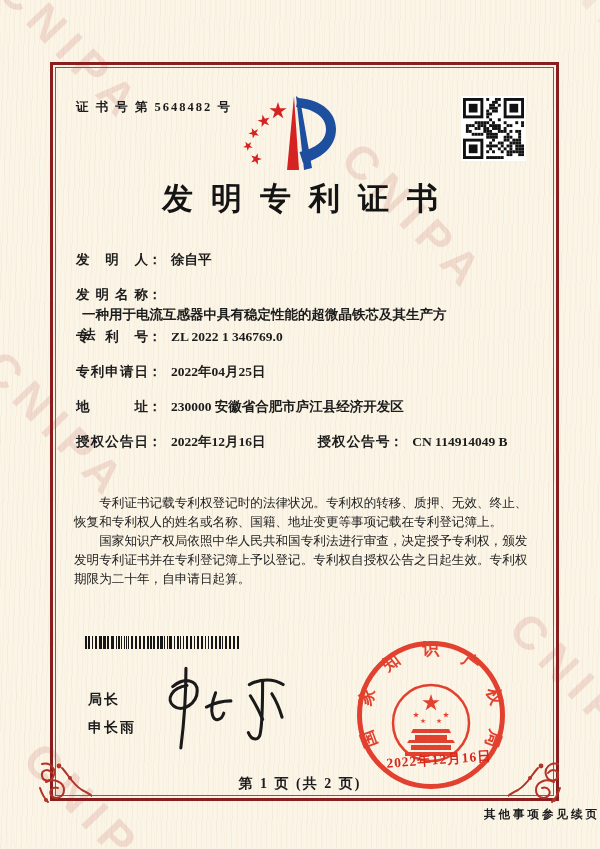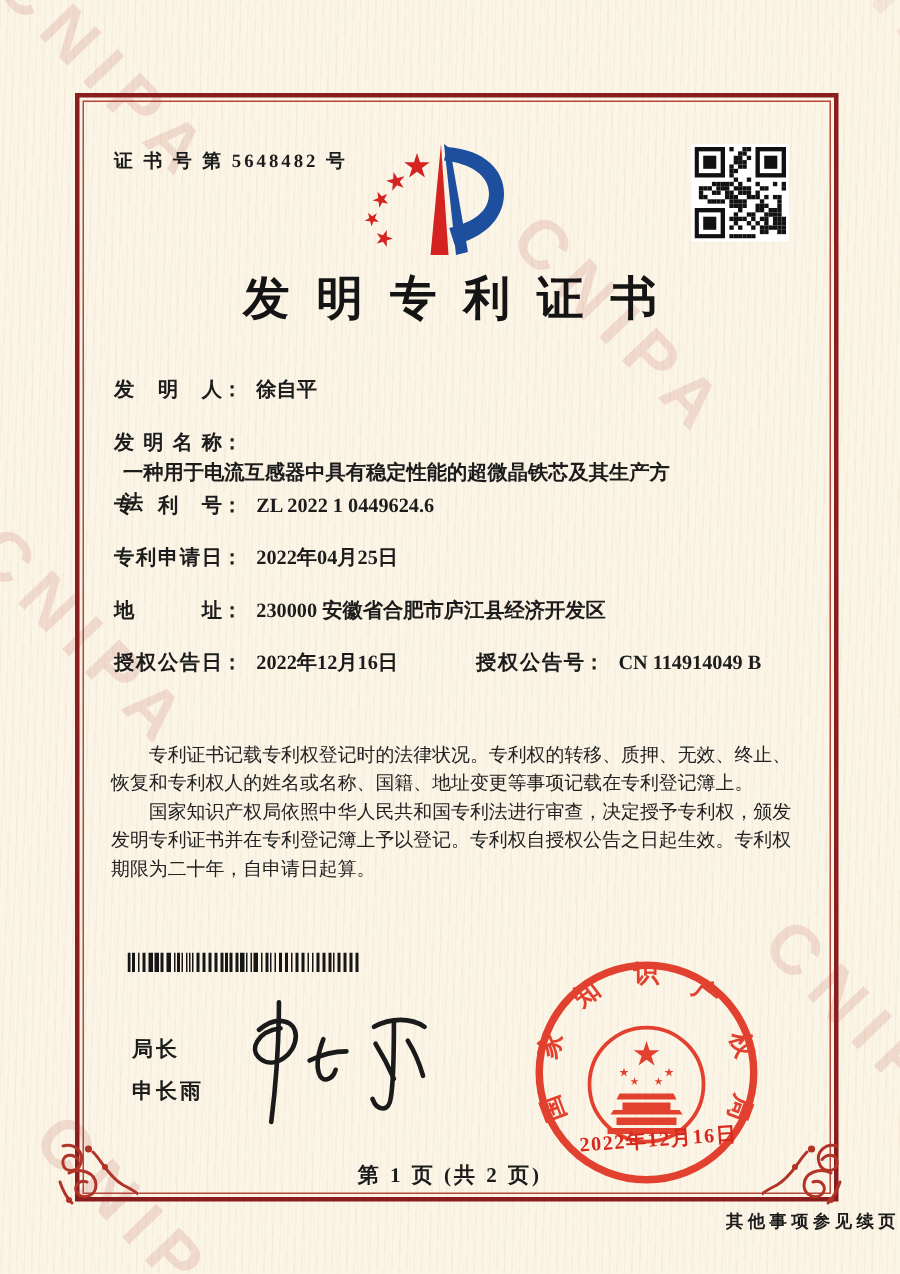--- a/index.html
+++ b/index.html
@@ -256,21 +256,21 @@
   <div class="frow">
     <span class="flabel">发明人</span><span class="fcolon">：</span>
     <span class="fvalue">徐自平</span>
   </div>
   <div class="frow first">
     <span class="flabel">发明名称</span><span class="fcolon">：</span>
     <span class="fvalue">一种用于电流互感器中具有稳定性能的超微晶铁芯及其生产方法</span>
   </div>
   <div class="frow">
     <span class="flabel">专利号</span><span class="fcolon">：</span>
-    <span class="fvalue">ZL 2022 1 0449624.6</span>
+    <span class="fvalue">ZL 2022 1 346769.0</span>
   </div>
   <div class="frow">
     <span class="flabel">专利申请日</span><span class="fcolon">：</span>
     <span class="fvalue">2022年04月25日</span>
   </div>
   <div class="frow">
     <span class="flabel">地址</span><span class="fcolon">：</span>
     <span class="fvalue">230000 安徽省合肥市庐江县经济开发区</span>
   </div>
   <div class="frow">

